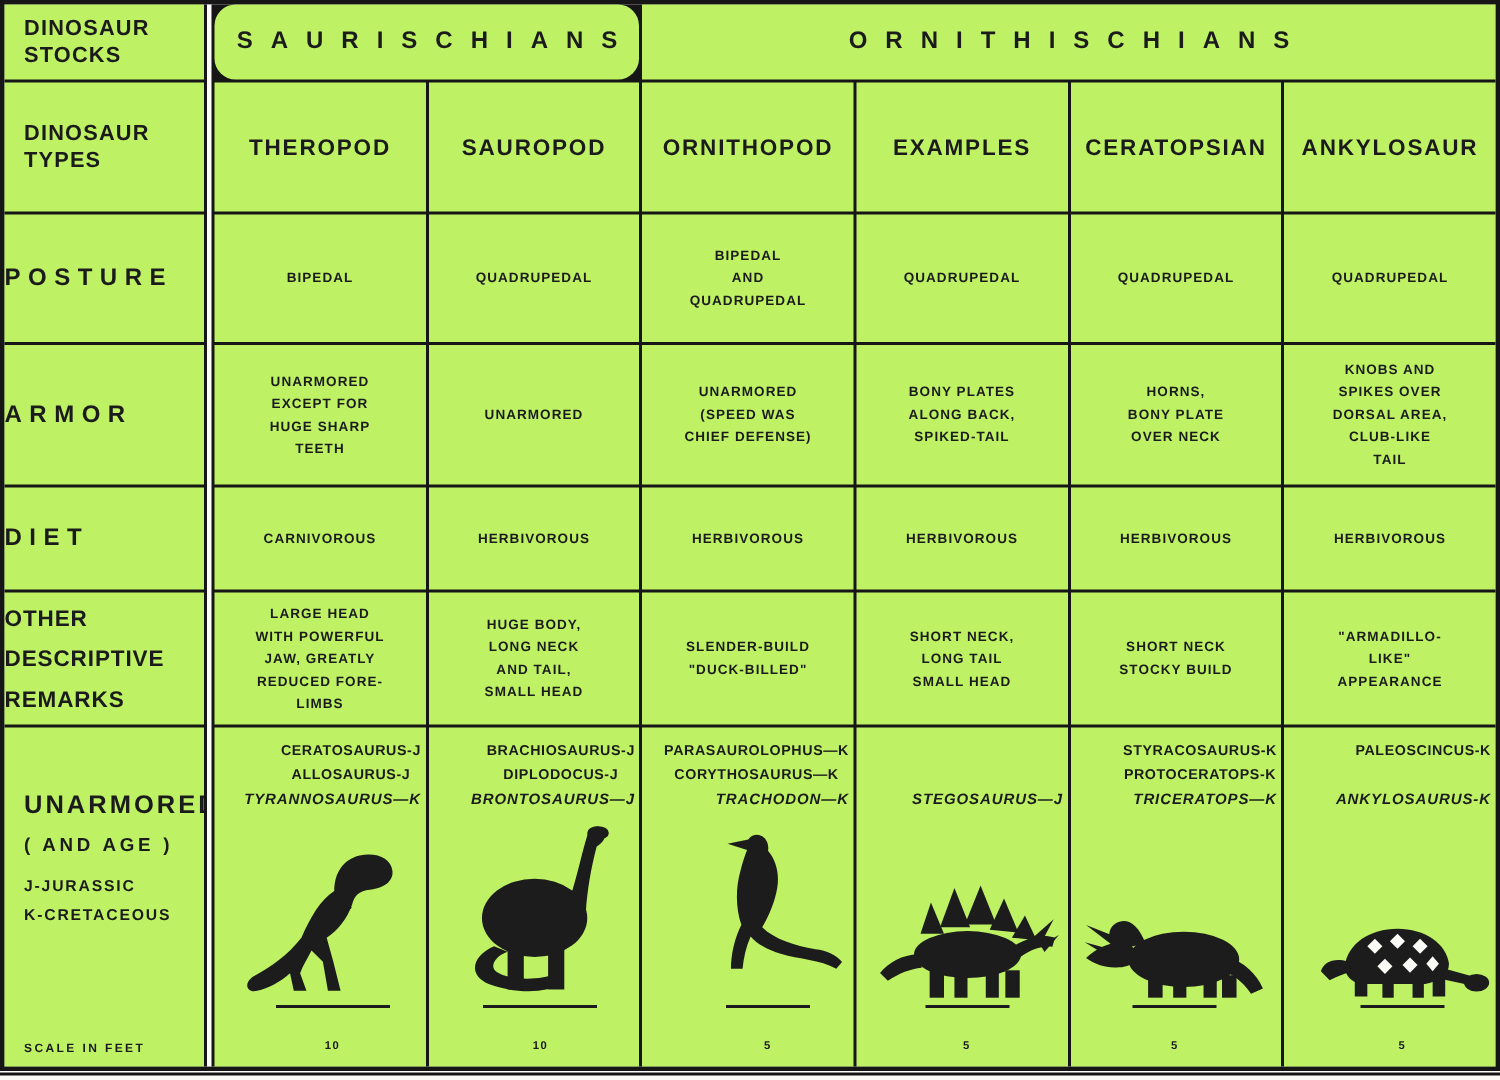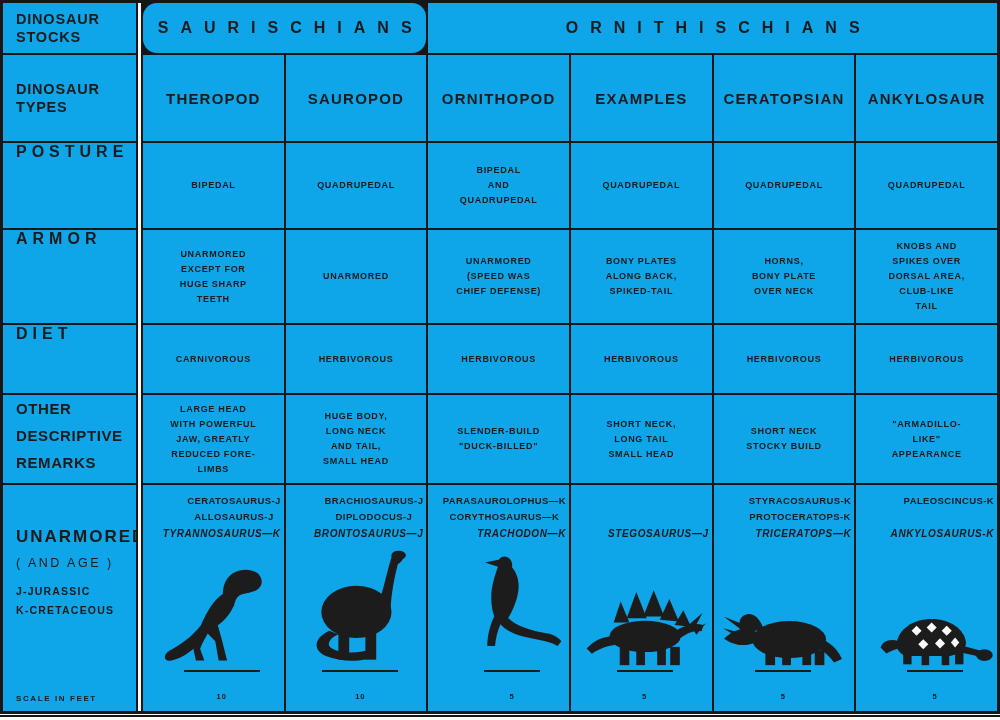--- a/index.html
+++ b/index.html
@@ -11,42 +11,42 @@
     background: #fbfbf8;
   }
   .chart-wrap { width: 1000px; height: 714px; border: 3px solid #161616; background: #161616; }
   .bottom-rule { height: 2px; background: #161616; margin-top: 1px; }
   .grid {
     display: grid; height: 100%; width: 100%;
     grid-template-columns: 133px 3px repeat(6, 1fr);
     grid-template-rows: 50px 86px 85px 93px 68px 88px 1fr;
     gap: 2px; background: #161616;
   }
-  .cell { background: #0ea5e9; overflow: hidden; position: relative; }
+  .cell { background: #bef264; overflow: hidden; position: relative; }
   .spacer-col { grid-column: 2; grid-row: 1 / 8; background: #fbfbf8; }
   .span2 { grid-column: span 2; border-radius: 14px; }
   .span4 { grid-column: span 4; }
 
   .stub { display: flex; align-items: center; padding-left: 13px; }
   .stub-text { font-size: 14.5px; font-weight: bold; letter-spacing: 0.8px; line-height: 18px; white-space: pre-line; }
   .stock-head { display: flex; align-items: center; justify-content: center; }
   .stock-text { font-size: 16px; font-weight: bold; letter-spacing: 12px; padding-left: 12px; }
   .type-head { display: flex; align-items: center; justify-content: center; }
   .type-text { font-size: 15px; font-weight: bold; letter-spacing: 1.2px; }
 
-  .rowlabel { display: flex; padding-left: 13px; }
+  .rowlabel { display: flex; align-items: center; }
   .rowlabel .lab { font-size: 16px; font-weight: bold; letter-spacing: 5px; }
   .rowlabel .lab-multi { font-size: 15px; font-weight: bold; letter-spacing: 0.6px; line-height: 27px; white-space: pre-line; }
 
   .datacell { display: flex; align-items: center; justify-content: center; text-align: center; padding: 6px 4px; }
   .datacell .txt { font-size: 9px; font-weight: bold; letter-spacing: 0.7px; line-height: 15px; white-space: pre-line; }
 
   .ex-stub { display: flex; flex-direction: column; padding: 42px 8px 8px 13px; }
   .ex-title { font-size: 17px; font-weight: bold; letter-spacing: 2px; }
-  .ex-sub { font-size: 12.5px; font-weight: normal; letter-spacing: 2.5px; margin-top: 9px; }
+  .ex-sub { font-size: 12.5px; font-weight: bold; letter-spacing: 2.5px; margin-top: 9px; }
   .ex-legend { font-size: 10.5px; font-weight: bold; letter-spacing: 1.2px; line-height: 19px; margin-top: 12px; white-space: pre-line; }
   .scale-note { margin-top: auto; font-size: 8px; font-weight: bold; letter-spacing: 1.6px; }
 
   .ex-cell { display: flex; flex-direction: column; align-items: flex-end; padding: 8px 3px 10px 3px; text-align: center; }
   .roman { font-size: 9.5px; font-weight: bold; letter-spacing: 0.4px; line-height: 16px; white-space: pre-line; min-height: 32px; }
   .italic { font-size: 10px; font-weight: bold; font-style: italic; letter-spacing: 0.6px; margin-top: 3px; }
   .dino-box { margin-top: auto; display: flex; flex-direction: column; align-items: center; }
   .dino-box svg { display: block; fill: #1c1c1c; }
   .scalebar { border-top: 2px solid #1c1c1c; margin-top: 4px; text-align: center; }
   .scalebar .num { font-size: 7.5px; font-weight: bold; letter-spacing: 1px; display: block; padding-top: 20px; }

